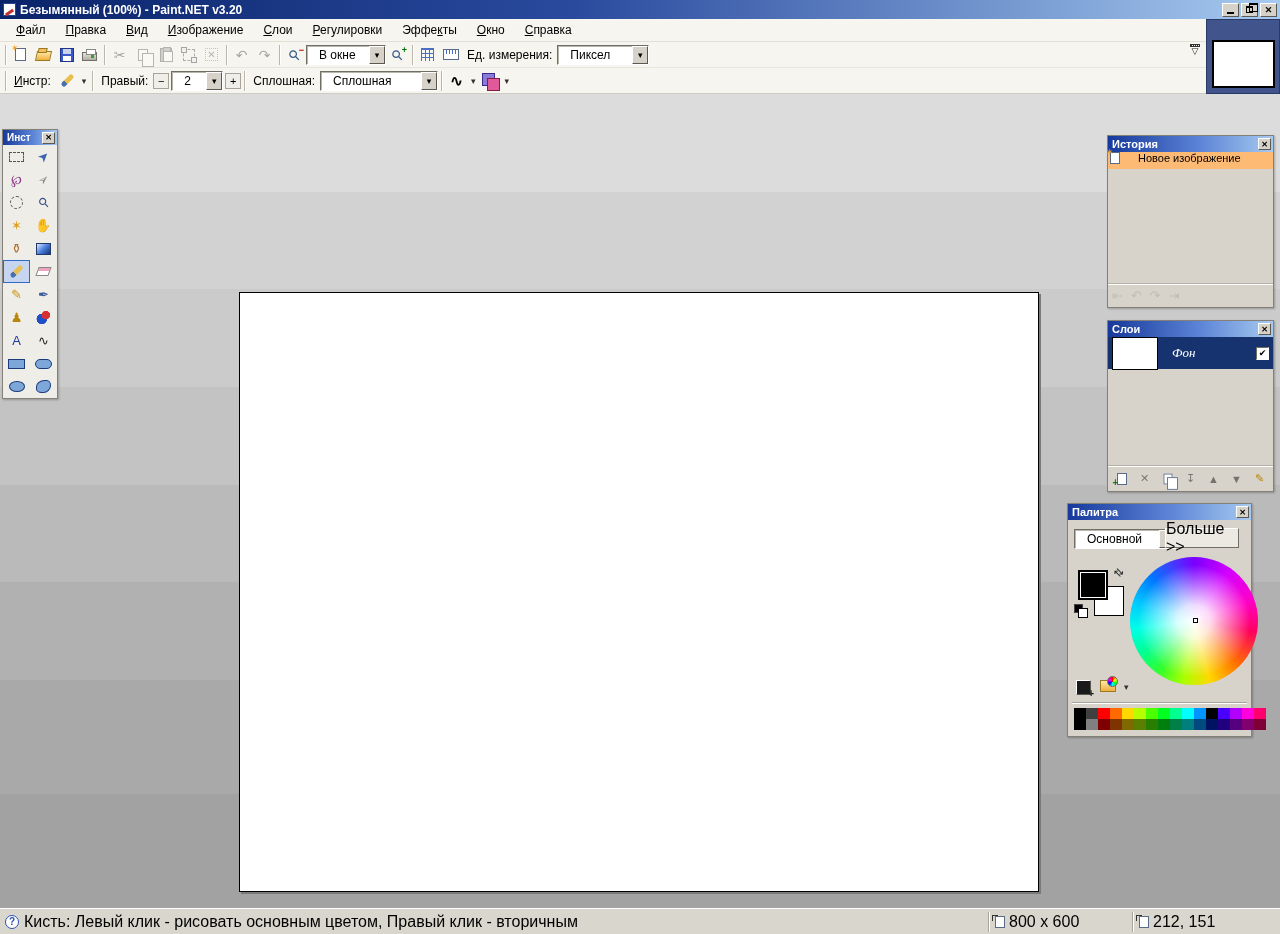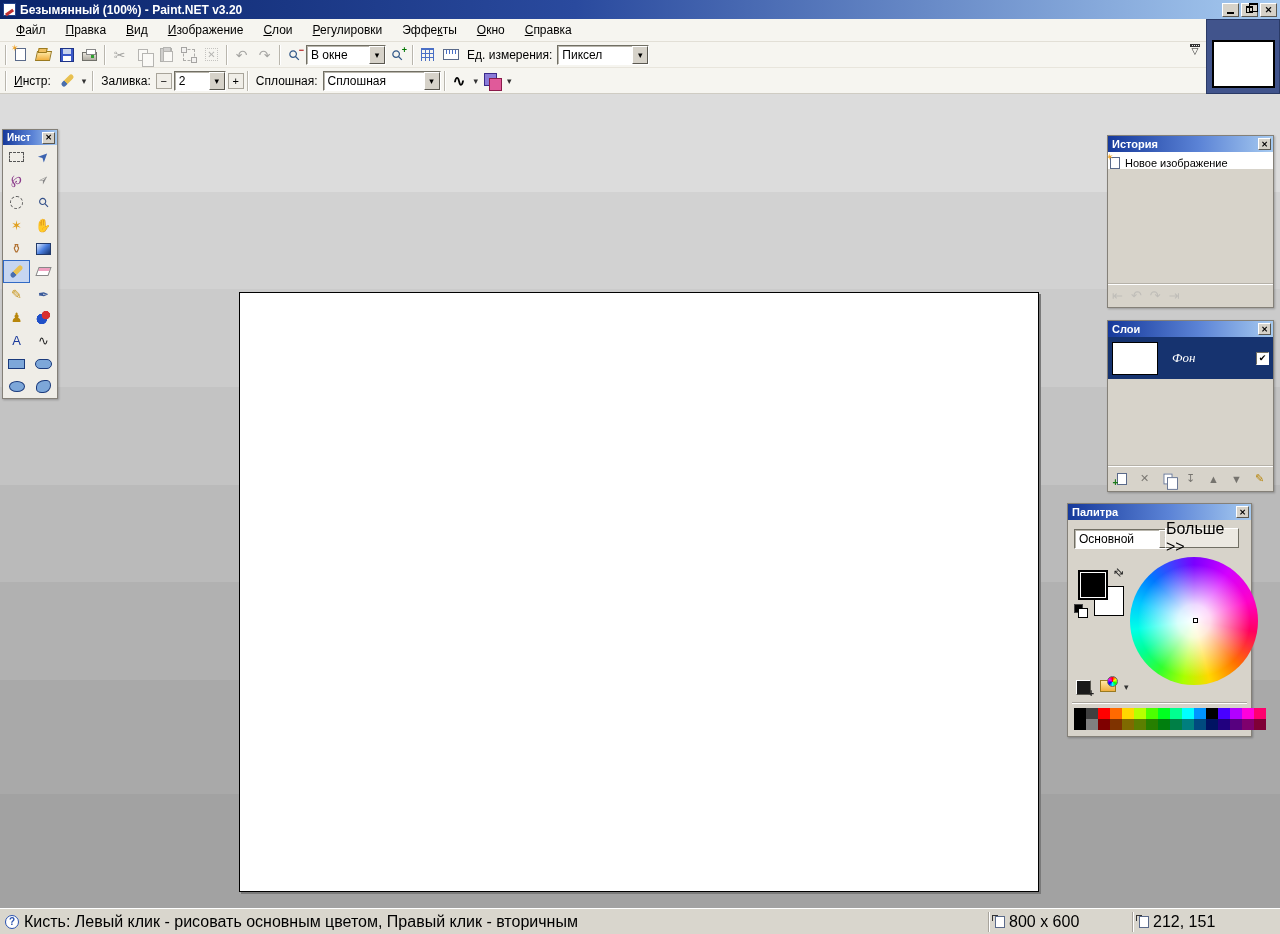--- a/index.html
+++ b/index.html
@@ -33,21 +33,21 @@
   .mitem u { text-decoration:underline; }
 
   
   .toolbar { position:absolute; left:0; width:1280px; height:26px; background:#f6f5f0;
     display:flex; align-items:center; padding-left:2px; }
   #toolbar1 { top:42px; border-bottom:1px solid #e8e5dc; }
   #toolbar2 { top:68px; border-bottom:1px solid #cfccc3; }
   .tbtn { width:23px; height:22px; display:flex; align-items:center; justify-content:center; position:relative; flex:none; }
   .tlabel { padding:0 5px; white-space:nowrap; font-size:12px; }
   .combo { height:20px; display:flex; align-items:stretch; background:#fff;
-    border:1px solid; border-color:#716f64 #fff #fff #716f64; box-shadow:inset 1px 1px 0 #b9b6ad; }
+    border:1px solid; border-color:#716f64 #fff #fff #716f64; box-shadow:inset 1px 1px 0 #b9b6ad;padding-left:8px; }
   .combo .cval { flex:1; padding:2px 4px; font-size:12px; white-space:nowrap; overflow:hidden; }
   .combo .cbtn { width:16px; background:#d6d2c9; border:1px solid; border-color:#fff #5a5850 #5a5850 #fff;
     display:flex; align-items:center; justify-content:center; font-size:9px; }
   .ddarrow { font-size:9px; padding:0 3px; color:#333; }
   .spin { width:16px; height:16px; display:flex; align-items:center; justify-content:center;
     background:#f0eee8; border:1px solid #a8a49a; font-size:11px; }
 
   
   .ic-page { width:11px; height:13px; background:#fff; border:1px solid #5a6a8a; position:relative; }
   .ic-new::after { content:"✶"; position:absolute; left:-5px; top:-6px; font-size:9px; color:#f0a020; }
@@ -116,29 +116,29 @@
   .t-recolor { width:17px; height:15px;
     background:radial-gradient(circle at 64% 34%,#d83030 0 4px,transparent 4.5px),radial-gradient(circle at 40% 60%,#2050c8 0 5px,transparent 5.5px); }
   .t-rect-filled { width:17px; height:10px; background:#7da7d9; border:1px solid #1a3a7c; }
   .t-rrect-filled { width:17px; height:10px; background:#7da7d9; border:1px solid #1a3a7c; border-radius:5px; }
   .t-ellipse-filled { width:16px; height:11px; background:#7da7d9; border:1px solid #1a3a7c; border-radius:50%; }
   .t-freeform { width:15px; height:13px; background:#7da7d9; border:1px solid #1a3a7c; border-radius:62% 30% 55% 40% / 55% 45% 62% 35%; }
 
   
   #history-window { left:1107px; top:135px; width:167px; height:173px; }
   #history-list { background:#d7d3ca; }
-  .hitem { height:17px; background:#ffffff; display:flex; align-items:flex-end; gap:5px; padding:0 2px; font-size:11px; }
+  .hitem { height:17px; background:#fdba74; display:flex; align-items:flex-start; gap:18px; padding:0 2px; font-size:11px; }
   .hitem .ic-page { width:10px; height:12px; flex:none; }
   #history-nav { position:absolute; left:0; right:0; bottom:0; height:24px; border-top:1px solid #b5b1a8;
     box-shadow:inset 0 1px 0 #fff; display:flex; align-items:center; padding-left:4px; gap:8px; }
   #history-nav span { color:#a8a49c; font-size:13px; }
 
   
   #layers-window { left:1107px; top:320px; width:167px; height:172px; }
-  .layer-row { height:42px; background:#16336f; display:flex; align-items:center; padding:0 4px; }
+  .layer-row { height:32px; background:#16336f; display:flex; align-items:center; padding:0 4px; }
   .layer-thumb { width:46px; height:33px; background:#fff; border:1px solid #000; flex:none; }
   .layer-name { color:#fff; font-style:italic; font-family:"Liberation Serif", serif; font-size:13px; margin-left:14px; flex:1; }
   .layer-check { width:13px; height:13px; background:#fff; border:1px solid; border-color:#716f64 #fff #fff #716f64;
     font-size:9px; display:flex; align-items:center; justify-content:center; }
   #layers-bar { position:absolute; left:0; right:0; bottom:0; height:26px; border-top:1px solid #b5b1a8;
     box-shadow:inset 0 1px 0 #fff; display:flex; align-items:center; padding-left:3px; gap:2px; }
   .lbtn { width:21px; height:20px; display:flex; align-items:center; justify-content:center; font-size:11px; position:relative; }
   .ic-addlayer { width:10px; height:12px; background:#fff; border:1px solid #5a6a8a; position:relative; }
   .ic-addlayer::after { content:"+"; position:absolute; left:-5px; bottom:-4px; color:#1a7a1a; font-weight:bold; font-size:10px; }
 
@@ -279,21 +279,21 @@
 </div>
 
 <div id="toolbar2" class="toolbar">
   <div class="vsep"></div>
   <div class="tlabel" id="tool-label"><u>И</u>нстр:</div>
   <div class="tbtn">
       <div class="t-brush"></div>
     </div>
   <span class="ddarrow">▾</span>
   <div class="vsep"></div>
-  <div class="tlabel">Заливка:</div>
+  <div class="tlabel">Правый:</div>
   <div class="spin">−</div>
   <div class="combo" style="width:52px;margin:0 2px">
     <div class="cval">2</div>
     <div class="cbtn">▾</div>
   </div>
   <div class="spin">+</div>
   <div class="vsep"></div>
   <div class="tlabel">Сплошная:</div>
   <div class="combo" style="width:118px">
     <div class="cval">Сплошная</div>

